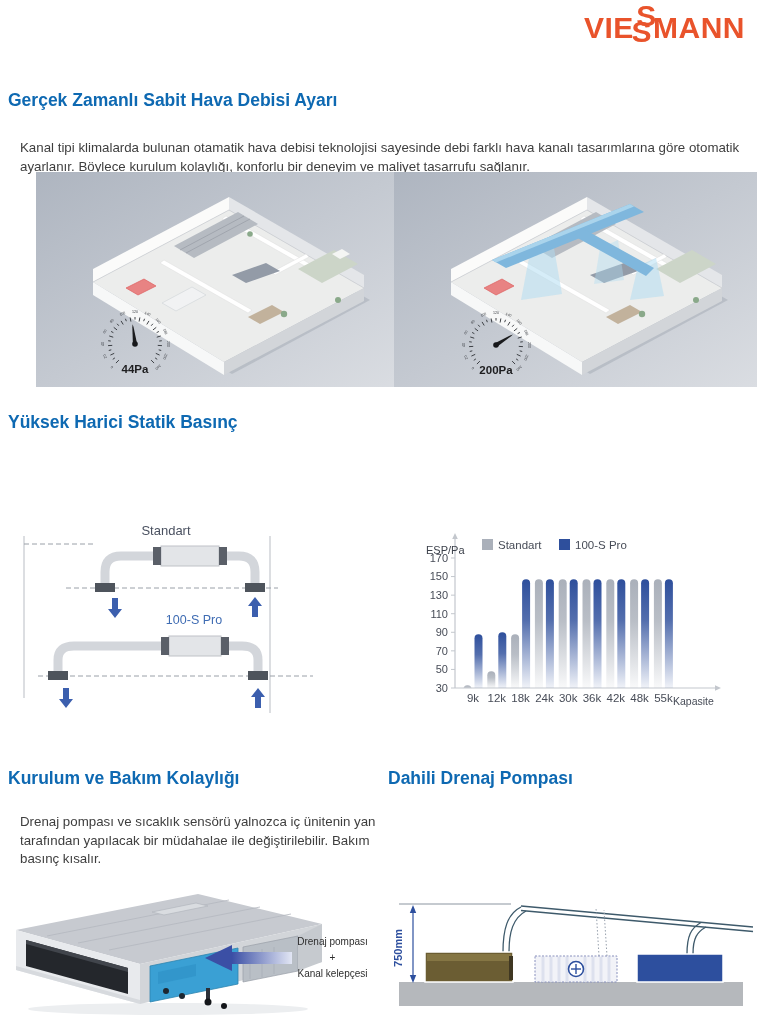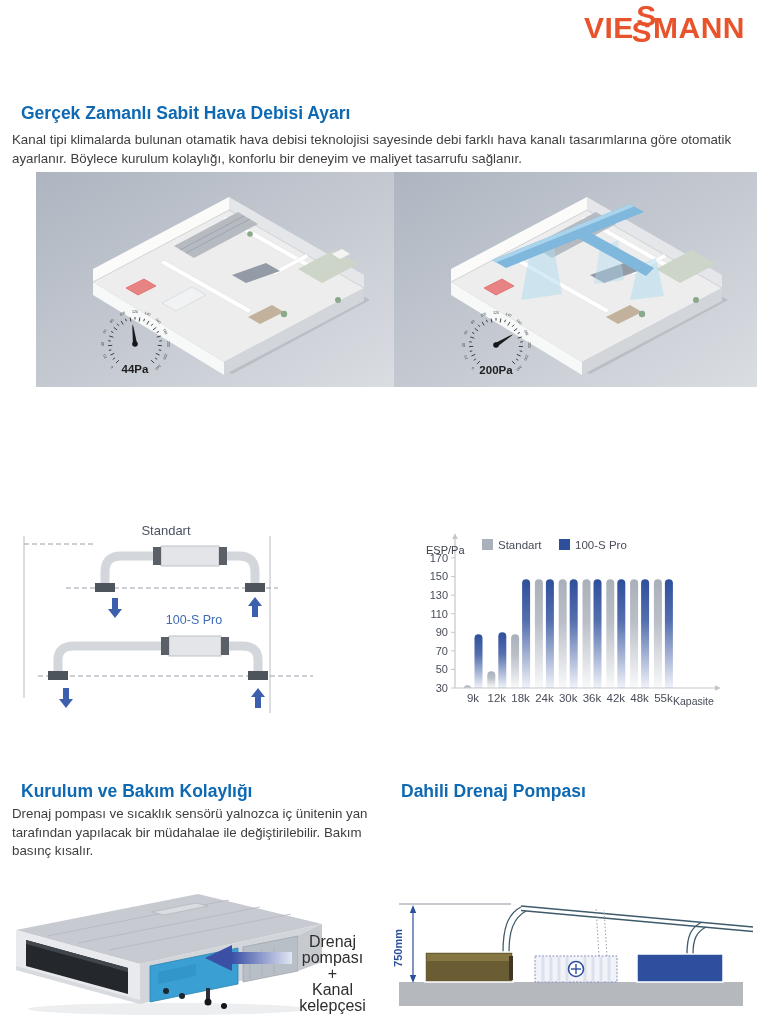--- a/index.html
+++ b/index.html
@@ -3,28 +3,28 @@
 <meta charset="utf-8">
 <style>
   html,body{margin:0;padding:0;background:#ffffff;}
   .page{position:relative;width:757px;height:1021px;background:#fff;overflow:hidden;
         font-family:"Liberation Sans",sans-serif;}
   .logo{position:absolute;top:10px;right:12px;display:flex;align-items:center;
         font-weight:800;font-size:30px;letter-spacing:.5px;color:#e9532b;line-height:1;}
   .logo .ss{position:relative;width:.64em;height:1.2em;display:inline-block;}
   .logo .ss .s1{position:absolute;top:-.30em;left:.08em;}
   .logo .ss .s2{position:absolute;top:.24em;left:-.08em;}
-  .hd{position:absolute;left:8px;margin:13px;font-size:17.5px;font-weight:bold;color:#0e69b2;}
-  .bd{position:absolute;left:8px;margin:4px;font-size:13.3px;line-height:1.4;color:#3e3e3e;width:722px;}
+  .hd{position:absolute;left:8px;margin:0;font-size:17.5px;font-weight:bold;color:#0e69b2;}
+  .bd{position:absolute;left:8px;margin:12px;font-size:13.3px;line-height:1.4;color:#3e3e3e;width:722px;}
   .panel{position:absolute;top:172px;width:365px;height:215px;padding-left:28px;}
   .ductdiag{position:absolute;left:8px;top:518px;}
   .chart{position:absolute;left:420px;top:518px;}
   .product{position:absolute;left:0;top:872px;width:380px;height:149px;}
   .callout{position:absolute;left:285px;top:62px;width:95px;text-align:center;
-           font-size:16px;line-height:16px;color:#2e2e2e;}
+           font-size:10px;line-height:16px;color:#2e2e2e;}
   .draindiag{position:absolute;left:385px;top:872px;}
   svg text{font-family:"Liberation Sans",sans-serif;}
 </style>
 </head>
 <body>
 
 <div class="page">
 
   <div class="logo">
     <span>VIE</span>
@@ -204,20 +204,21 @@
           </g>
         <g transform="rotate(-32 102 173)">
           <polygon points="102,170.9 119,172.4 122,173 119,173.6 102,175.1" fill="#1b1c1e"></polygon>
         </g>
         <circle cx="102" cy="173" r="2.8" fill="#16171a"></circle>
         <text x="102" y="202" text-anchor="middle" font-size="11.5" font-weight="bold" fill="#1d1d1f">200Pa</text>
       </g>
     </svg>
   </div>
 
+  <h1 class="hd" style="top:412px">Yüksek Harici Statik Basınç</h1>
 
   <div class="ductdiag">
     <svg width="340" height="205" viewBox="0 0 340 205">
       <line x1="16" y1="18" x2="16" y2="180" stroke="#b9bdc4" stroke-width="1"></line>
       <line x1="262" y1="18" x2="262" y2="195" stroke="#b9bdc4" stroke-width="1"></line>
       <line x1="16" y1="26" x2="88" y2="26" stroke="#9aa0a8" stroke-width="1" stroke-dasharray="5,3"></line>
       <text x="158" y="17" text-anchor="middle" font-size="13" fill="#4a5160">Standart</text>
       <g>
         <line x1="58" y1="70" x2="270" y2="70" stroke="#9aa0a8" stroke-width="1" stroke-dasharray="5,3"></line>
         <path d="M97,70 L97,54 Q97,38 113,38 L147,38" stroke="#d3d6db" stroke-width="9" fill="none"></path>

